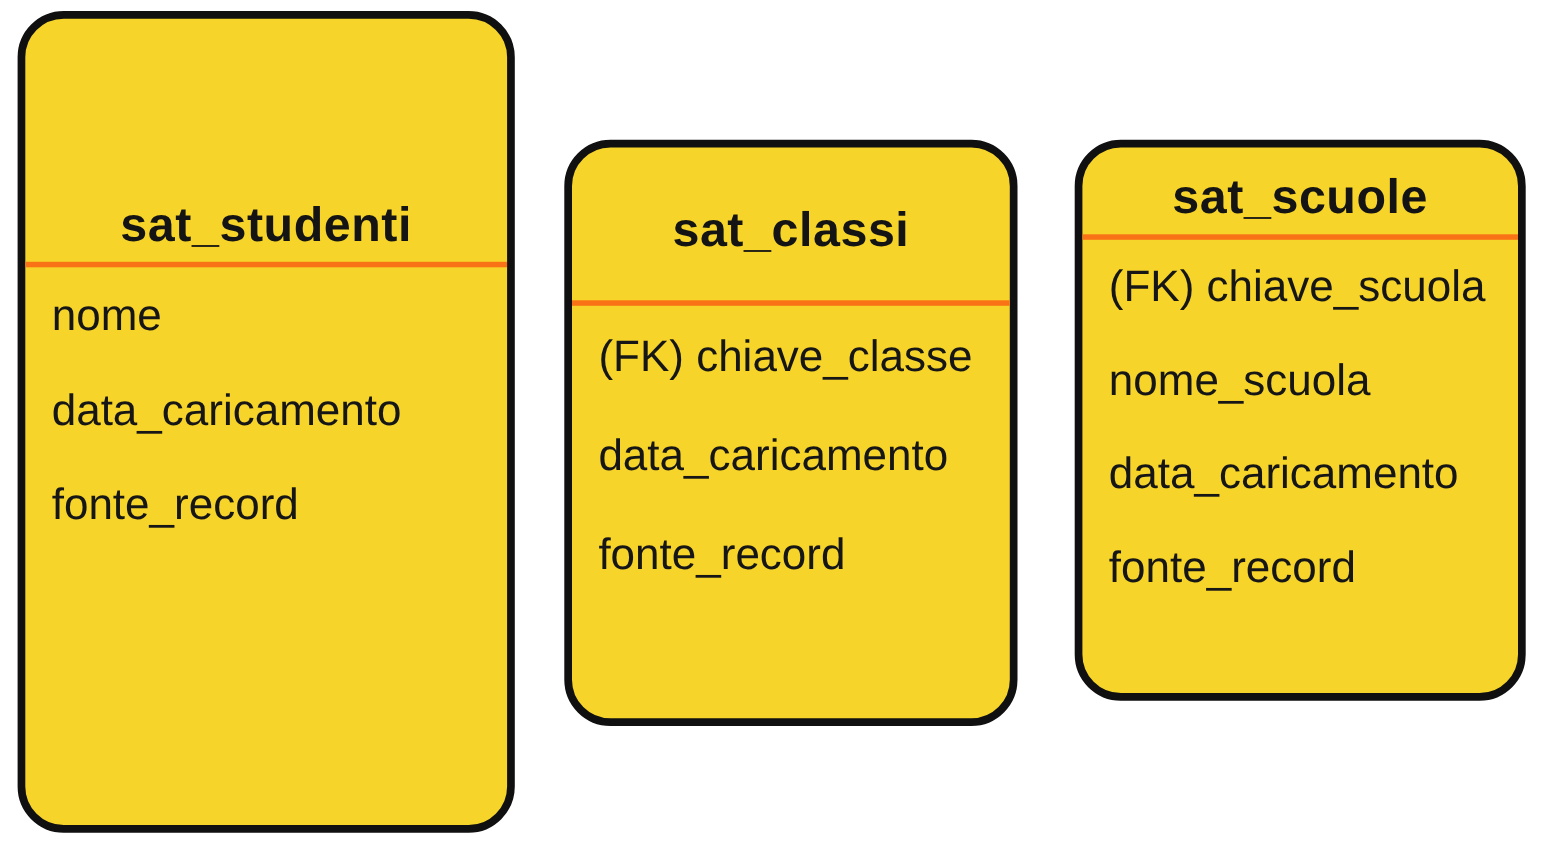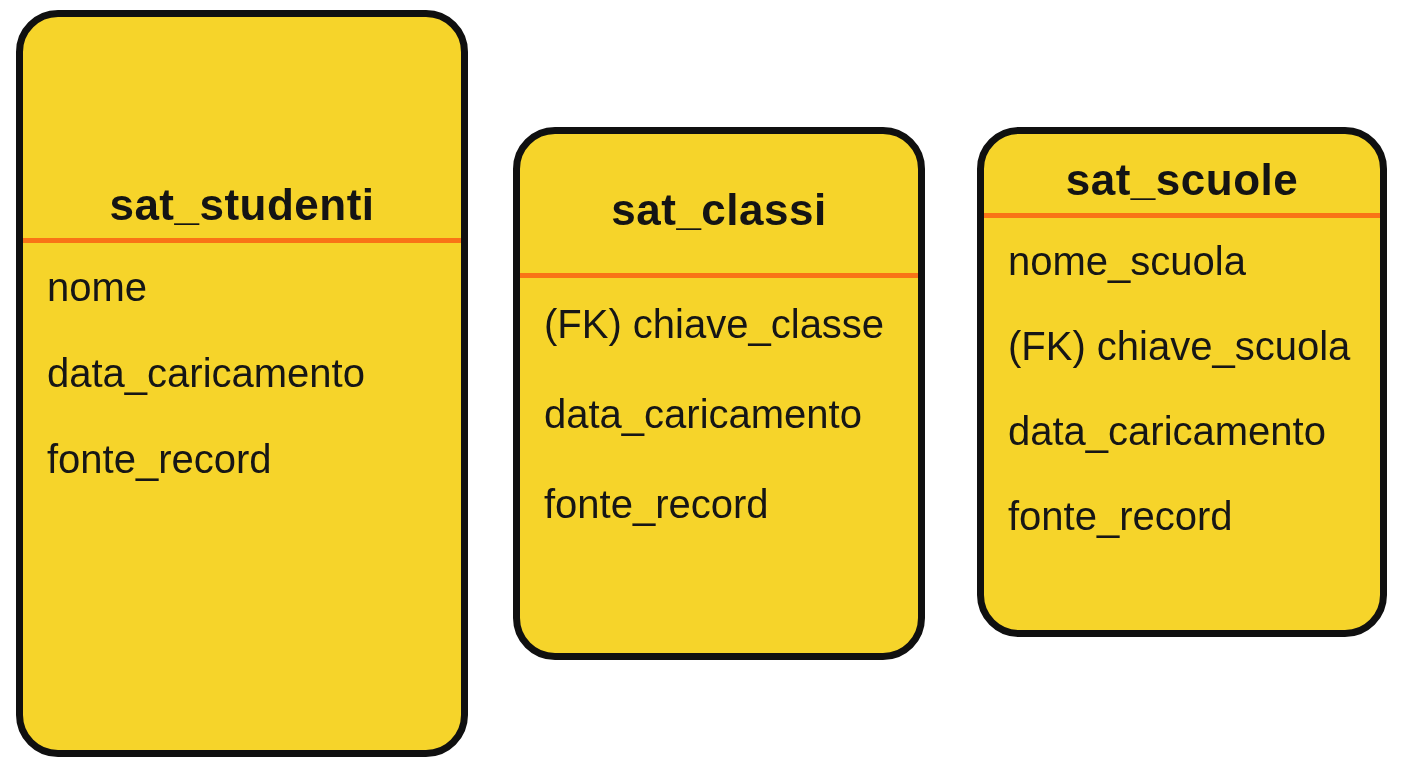--- a/index.html
+++ b/index.html
@@ -91,20 +91,20 @@
       <div class="field">data_caricamento</div>
       <div class="field">fonte_record</div>
     </div>
   </div>
 
   <div class="entity e-scuole">
     <div class="entity-header">
       <div class="entity-title">sat_scuole</div>
     </div>
     <div class="entity-body">
+      <div class="field">(FK) chiave_scuola</div>
       <div class="field">nome_scuola</div>
-      <div class="field">(FK) chiave_scuola</div>
       <div class="field">data_caricamento</div>
       <div class="field">fonte_record</div>
     </div>
   </div>
 
 </div>
 
 </body></html>

